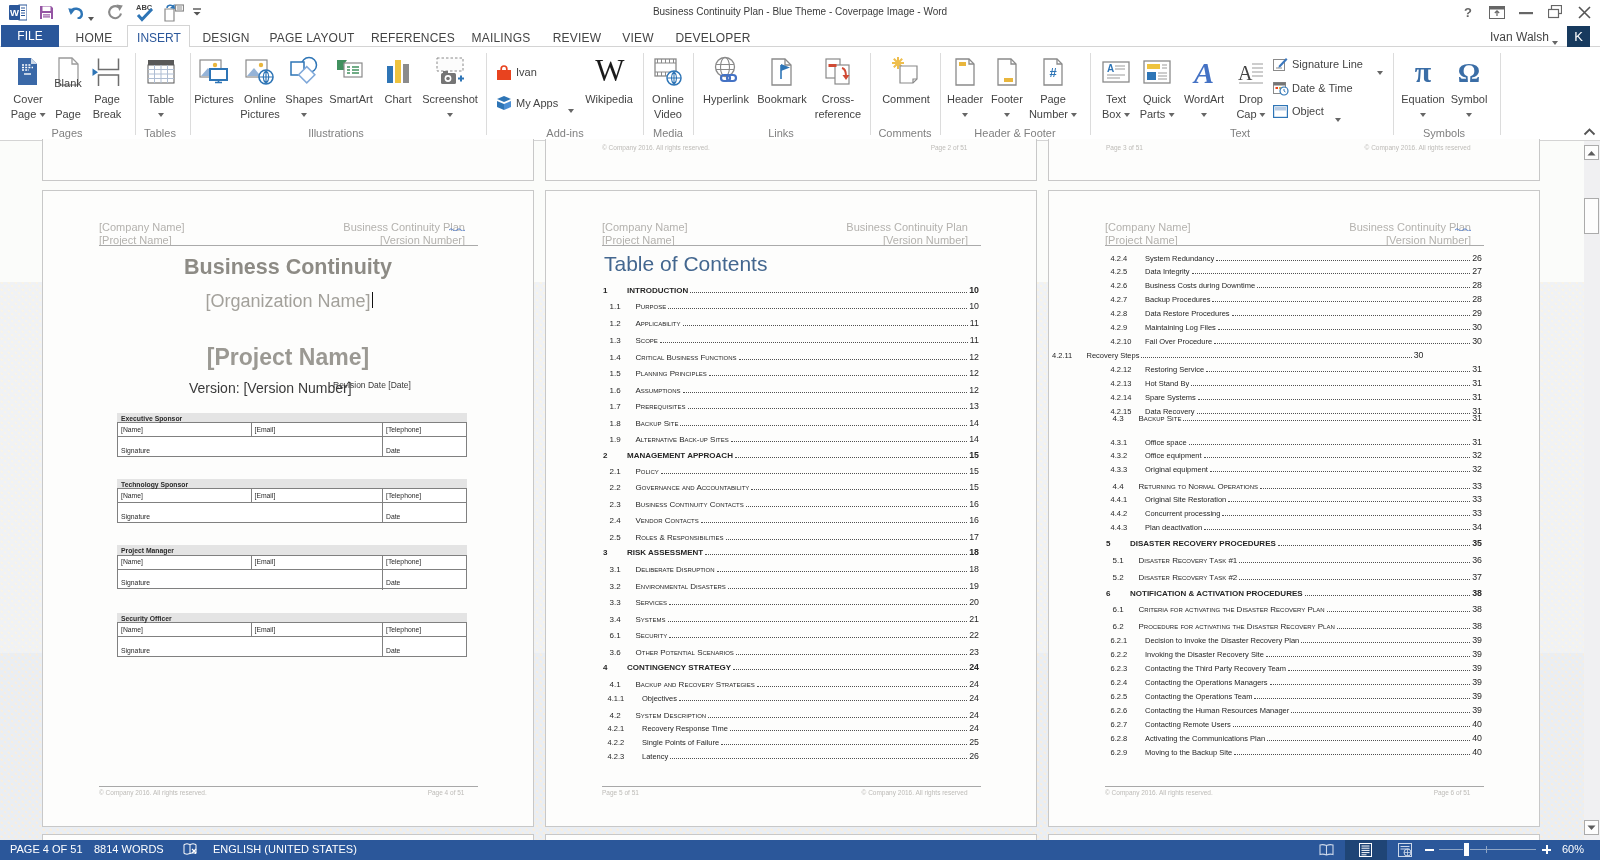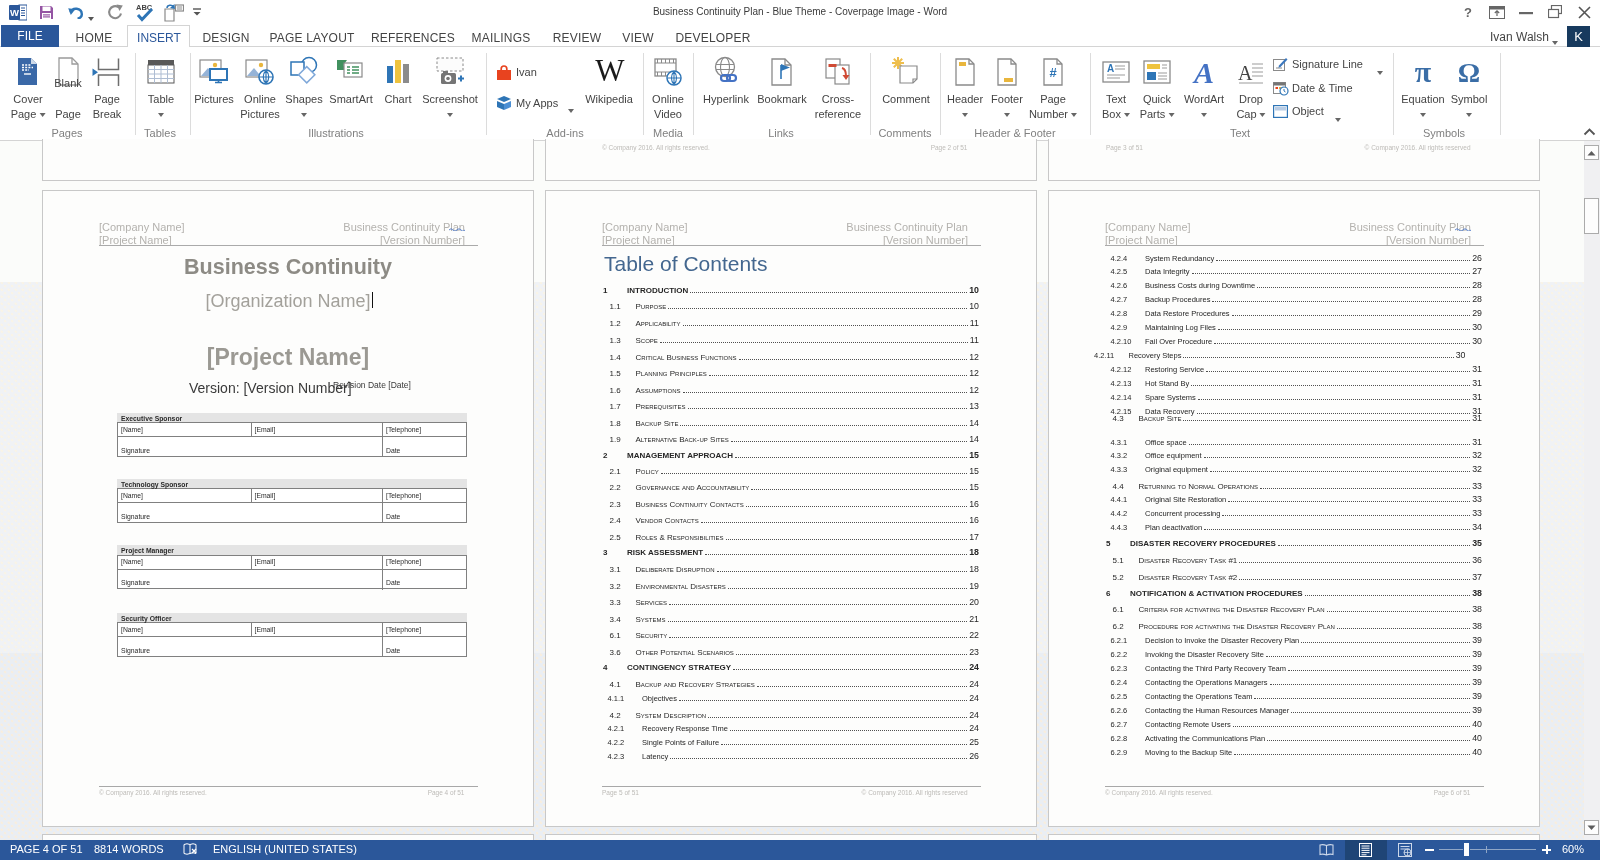--- a/index.html
+++ b/index.html
@@ -641,21 +641,21 @@
     <span class="t">Maintaining Log Files</span>
     <span class="lead"></span>
     <span class="pg">30</span>
   </div>
 <div class="tr l3" style="left:1110.5px;top:334.9px;width:371.5px">
     <span class="n" style="width:34.5px">4.2.10</span>
     <span class="t">Fail Over Procedure</span>
     <span class="lead"></span>
     <span class="pg">30</span>
   </div>
-<div class="tr l3" style="left:1094px;top:348.7px;width:371.5px">
+<div class="tr l3" style="left:1052px;top:348.7px;width:371.5px">
     <span class="n" style="width:34.5px">4.2.11</span>
     <span class="t">Recovery Steps</span>
     <span class="lead"></span>
     <span class="pg">30</span>
   </div>
 <div class="tr l3" style="left:1110.5px;top:363.0px;width:371.5px">
     <span class="n" style="width:34.5px">4.2.12</span>
     <span class="t">Restoring Service</span>
     <span class="lead"></span>
     <span class="pg">31</span>

